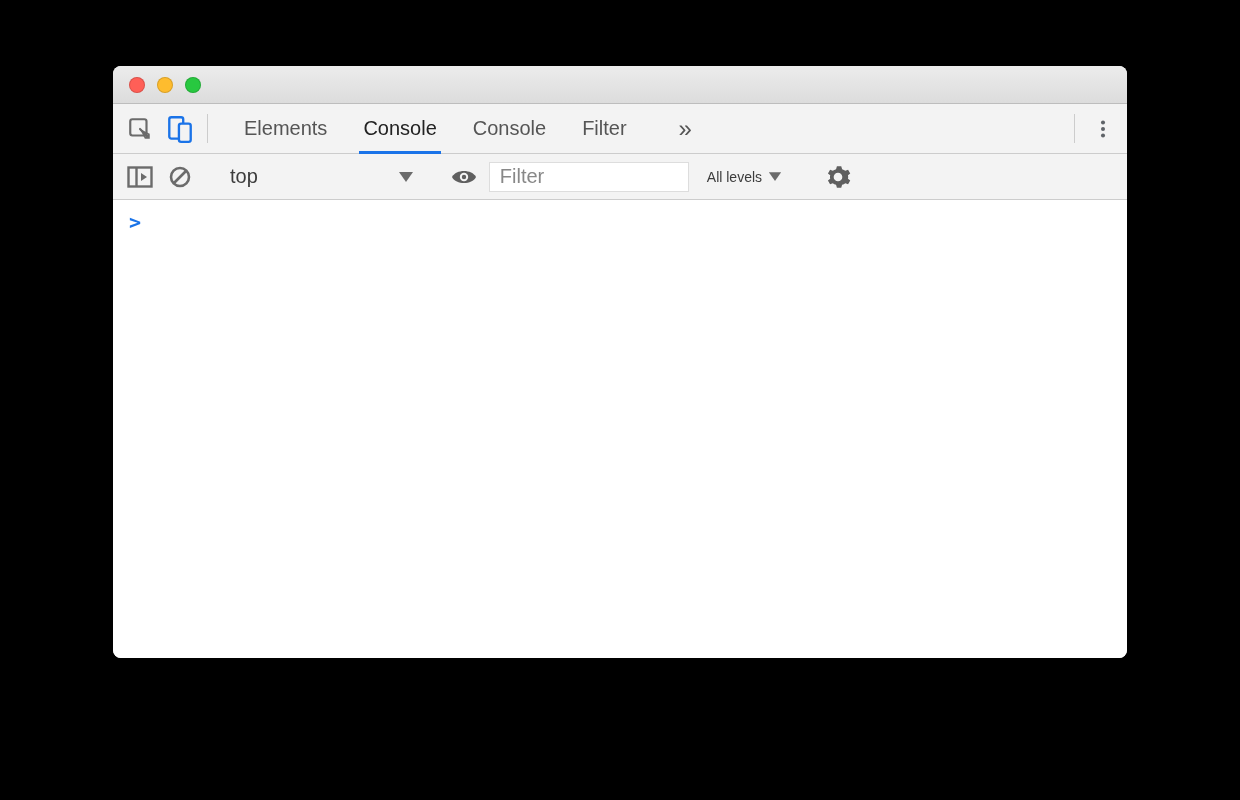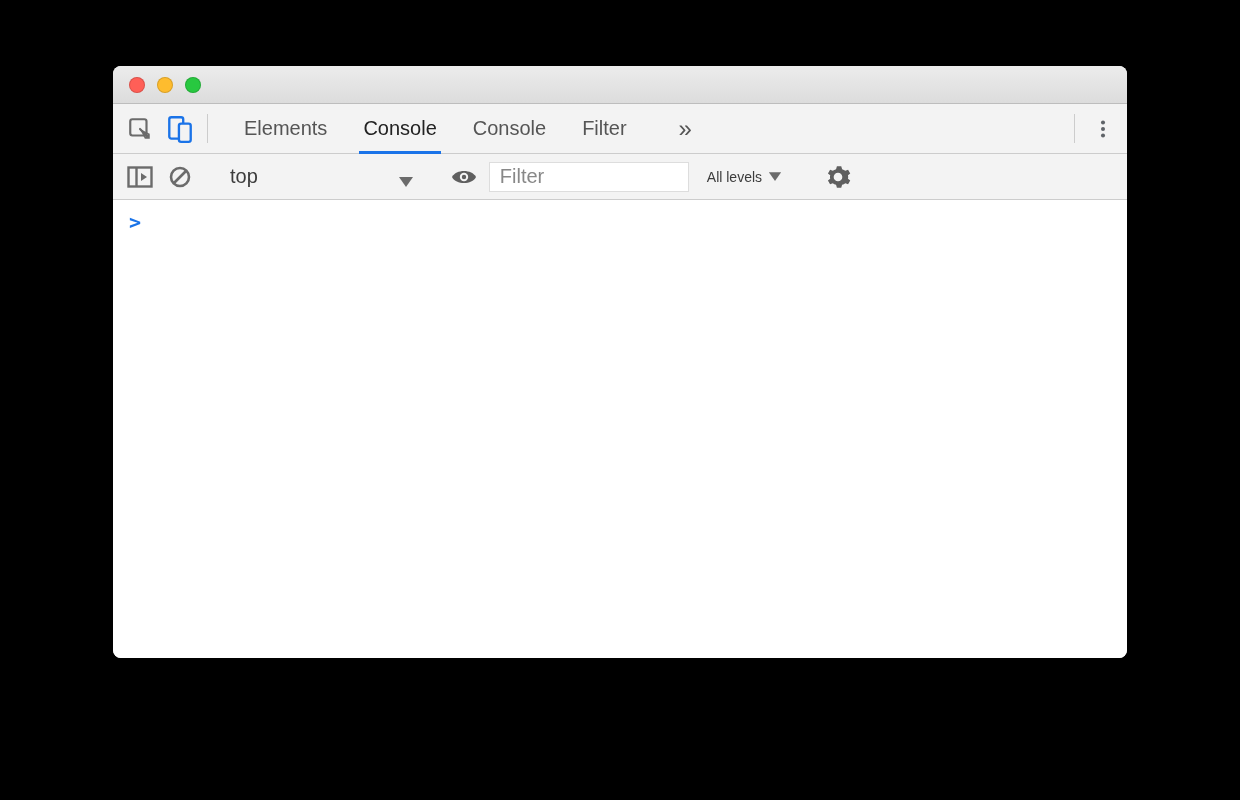--- a/index.html
+++ b/index.html
@@ -114,21 +114,21 @@
     gap: 10px;
   }
   .toolbar .btn {
     display:flex; align-items:center; justify-content:center;
     width: 30px; height: 30px;
     color: #6b6b6b;
     cursor: pointer;
   }
   .context-select {
     flex: 0 0 auto;
-    display: flex; align-items: flex-end;
+    display: flex; align-items: center;
     gap: 140px;
     padding: 0 10px;
     font-size: 20px;
     color: #3c3c3c;
     cursor: pointer;
   }
   .context-select .caret { color:#6b6b6b; }
   .filter-input {
     width: 200px;
     height: 30px;

